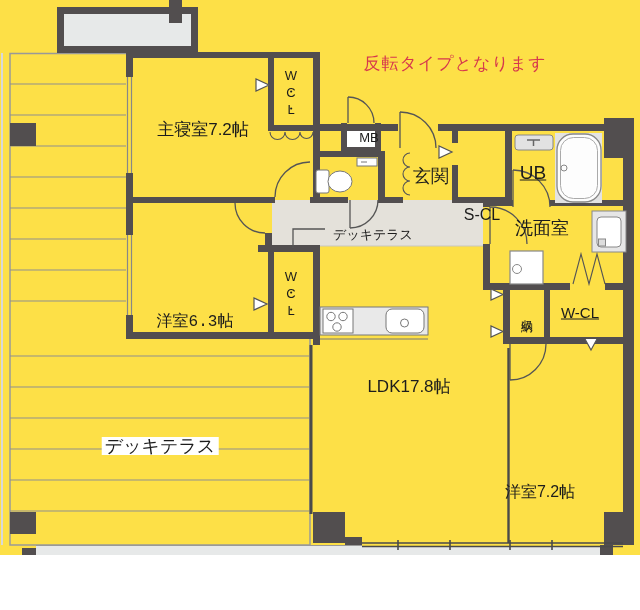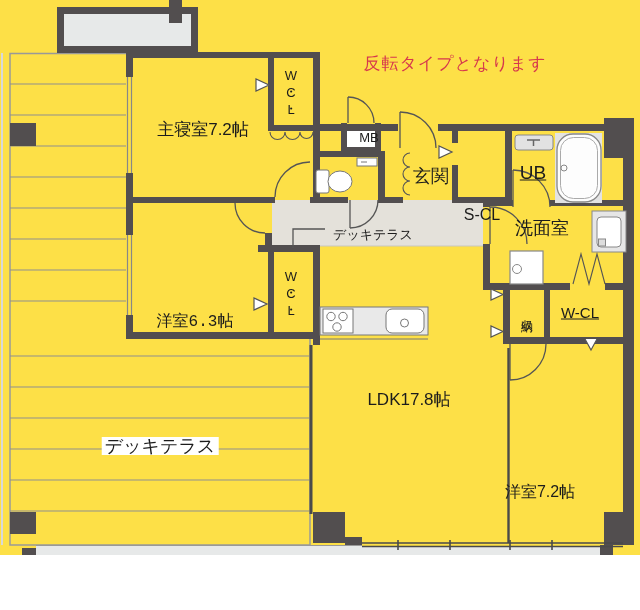--- a/index.html
+++ b/index.html
@@ -224,21 +224,21 @@
     <line x1="361" y1="162" x2="367" y2="162" stroke="#777777" stroke-width="1"></line>
   </g>
 
   <path d="M 325 229 L 293 229 L 293 248" fill="none" stroke="#555555" stroke-width="1.3"></path>
 </svg>
 
   <div class="lbl note" style="left:455px;top:63px;">反転タイプとなります</div>
   <div class="lbl fs17" style="left:203px;top:129px;">主寝室7.2帖</div>
   <div class="lbl fs16" style="left:195px;top:274px;font-family:Liberation Mono, monospace;">洋室6.3帖</div>
   <div class="lbl fs16" style="left:540px;top:444px;">洋室7.2帖</div>
-  <div class="lbl fs17" style="left:409px;top:399px;">LDK17.8帖</div>
+  <div class="lbl fs17" style="left:409px;top:386px;">LDK17.8帖</div>
   <div class="lbl fs14 whitebg" style="left:160px;top:446px;text-align:center;">デッキテラス</div>
   <div class="lbl fs13" style="left:373px;top:234px;">デッキテラス</div>
   <div class="lbl fs14" style="left:431px;top:176px;">玄関</div>
   <div class="lbl fs14" style="left:542px;top:228px;">洗面室</div>
   <div class="lbl fs13 vert" style="left:291px;top:93px;">W・C・L</div>
   <div class="lbl fs13 vert" style="left:291px;top:294px;">W・C・L</div>
   <div class="lbl fs15" style="left:580px;top:312px;">W-CL</div>
   <div class="lbl fs16" style="left:482px;top:167px;">S-CL</div>
   <div class="lbl fs19" style="left:533px;top:172px;text-decoration:underline;">UB</div>
   <div class="lbl fs13" style="left:361px;top:137px;margin-left:8px;">MB</div>

